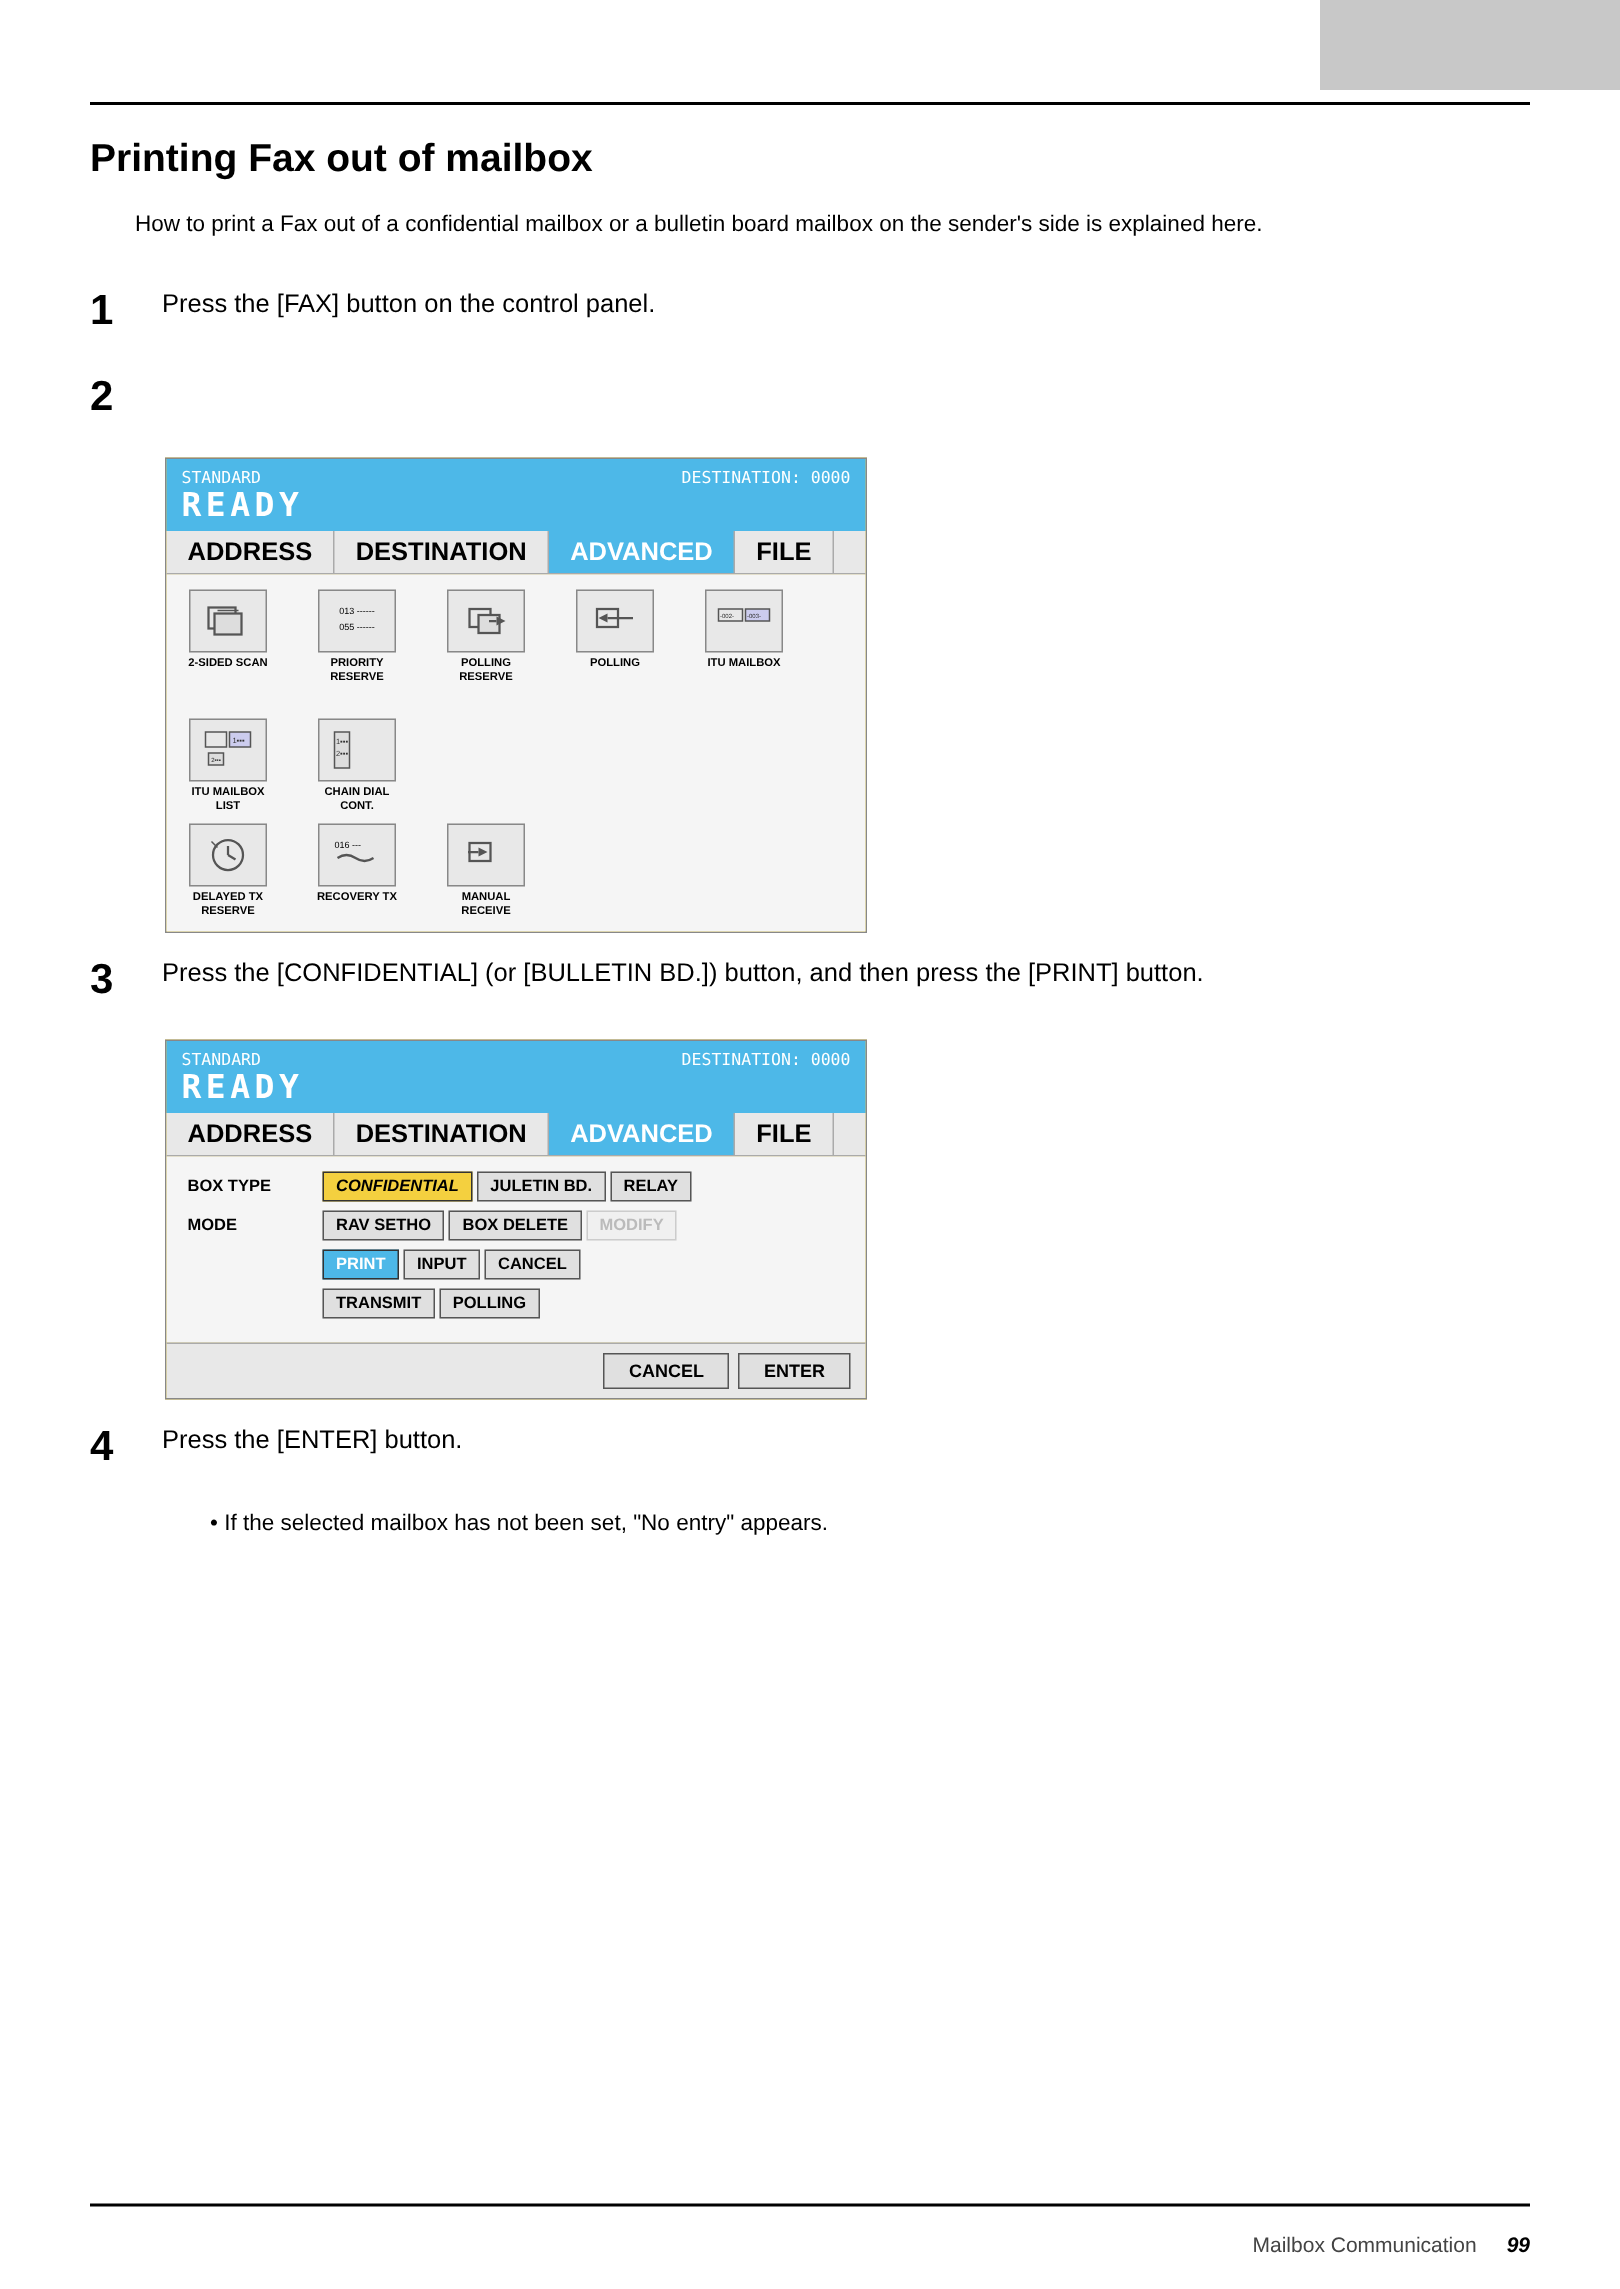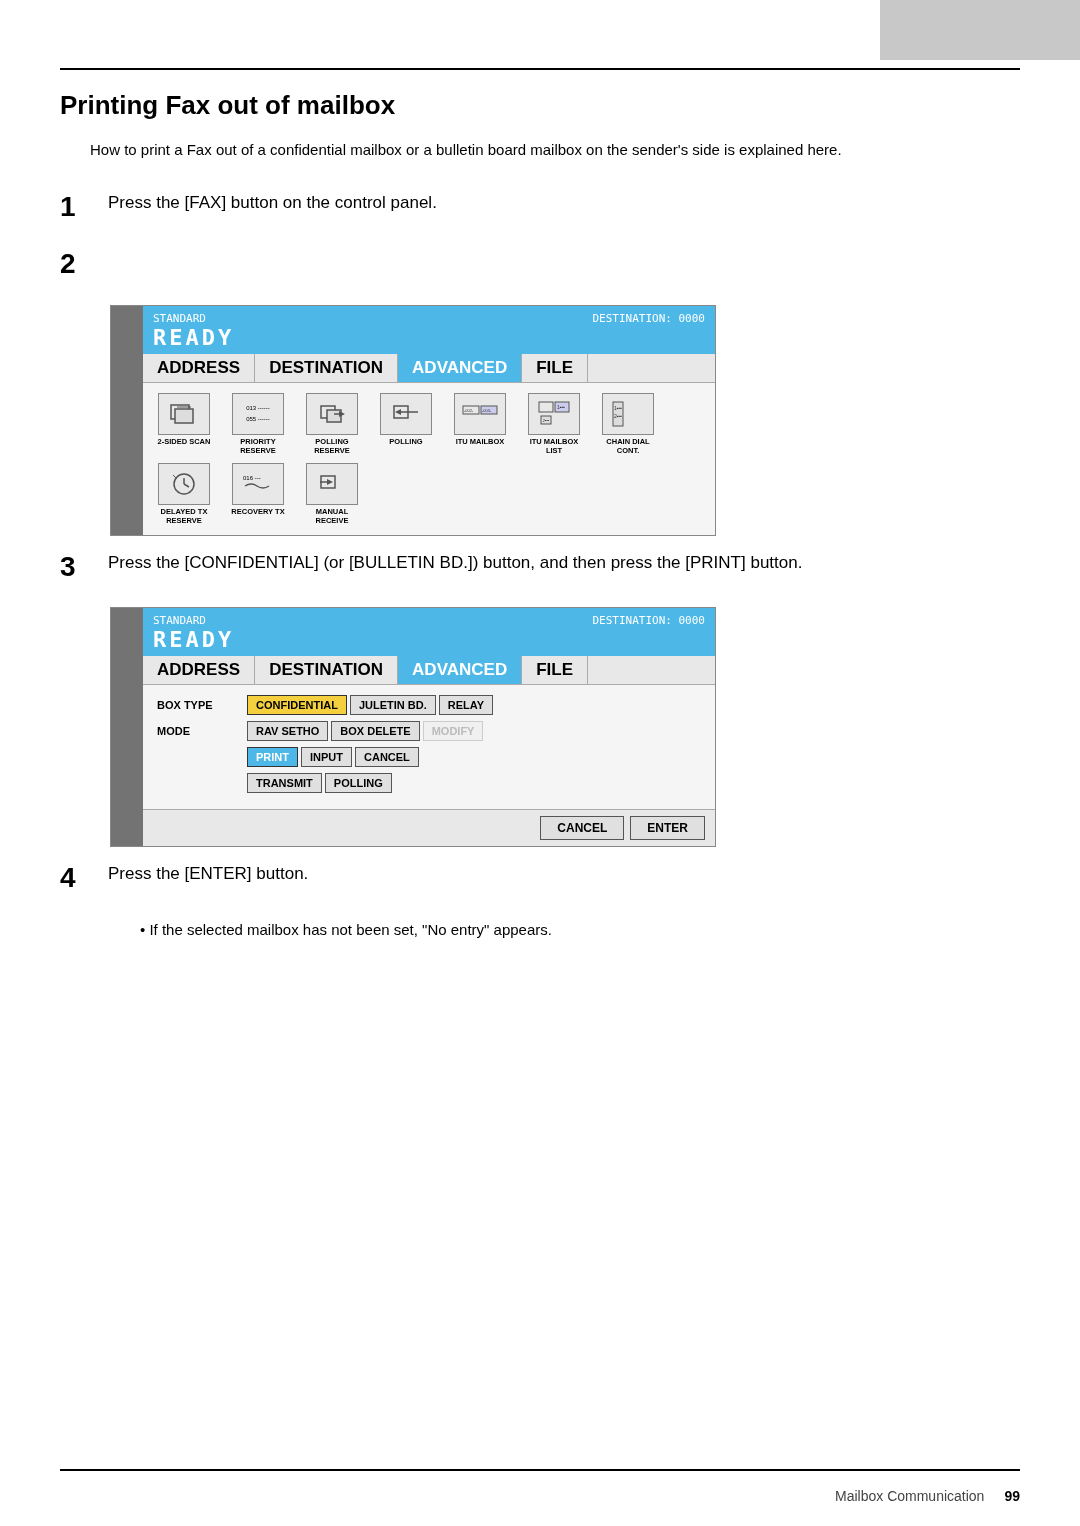--- a/index.html
+++ b/index.html
@@ -72,24 +72,23 @@
     .step-text {
       font-size: 17px;
       font-weight: normal;
       line-height: 1.5;
       flex: 1;
     }
 
     
     .screen-mockup {
       border: 1.5px solid #888;
-      background: #737373;
+      background: #fde047;
       margin: 14px 0 14px 50px;
-      width: 606px;
-      padding-left: 32px;
+      width: 468px;
     }
 
     .screen-header {
       background: #4db8e8;
       padding: 6px 10px 2px 10px;
     }
 
     .screen-header-top {
       display: flex;
       justify-content: space-between;
@@ -128,21 +127,21 @@
     }
 
     .screen-body {
       padding: 10px;
       background: #f5f5f5;
     }
 
     
     .icon-row {
       display: flex;
-      gap: 12px;
+      gap: 24px;
       flex-wrap: wrap;
     }
 
     .icon-item {
       display: flex;
       flex-direction: column;
       align-items: center;
       font-size: 8px;
       text-align: center;
       width: 62px;
@@ -202,20 +201,21 @@
       font-weight: bold;
       font-family: Arial, sans-serif;
       background: #e0e0e0;
       text-transform: uppercase;
       cursor: default;
     }
 
     .ui-btn.highlighted {
       background: #f4d03f;
       border-color: #333;
+      font-style: italic;
     }
 
     .ui-btn.active-btn {
       background: #4db8e8;
       color: #fff;
       border-color: #333;
     }
 
     .ui-btn.disabled {
       color: #bbb;
@@ -276,20 +276,21 @@
     }
 
     .footer-text {
       font-size: 14px;
       color: #444;
     }
 
     .footer-page {
       font-size: 14px;
       font-weight: bold;
+      font-style: italic;
     }
 
   </style>
 </head>
 <body>
 
 <div class="top-bar"></div>
 
 <div class="top-rule"></div>
 

